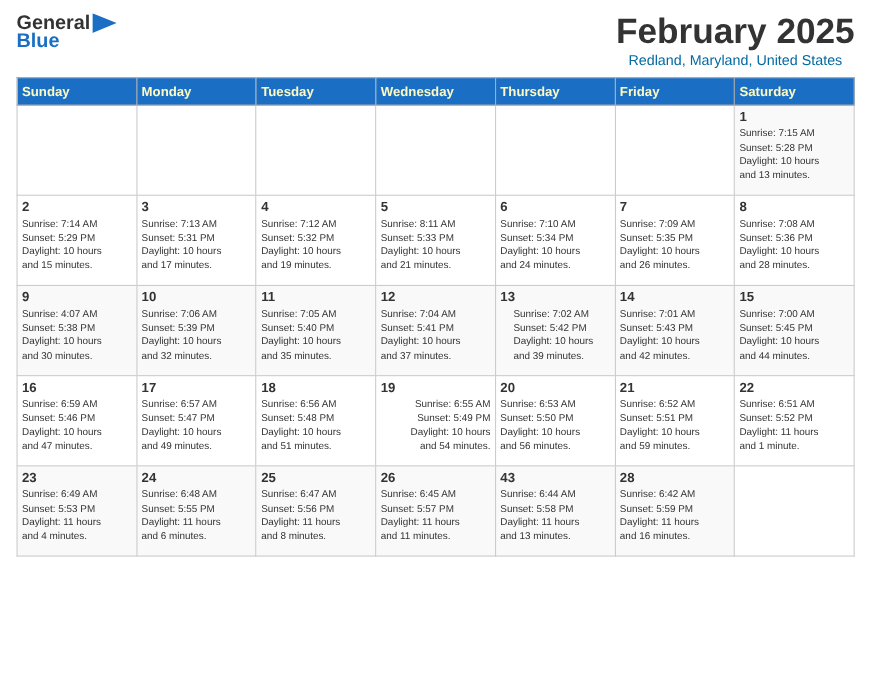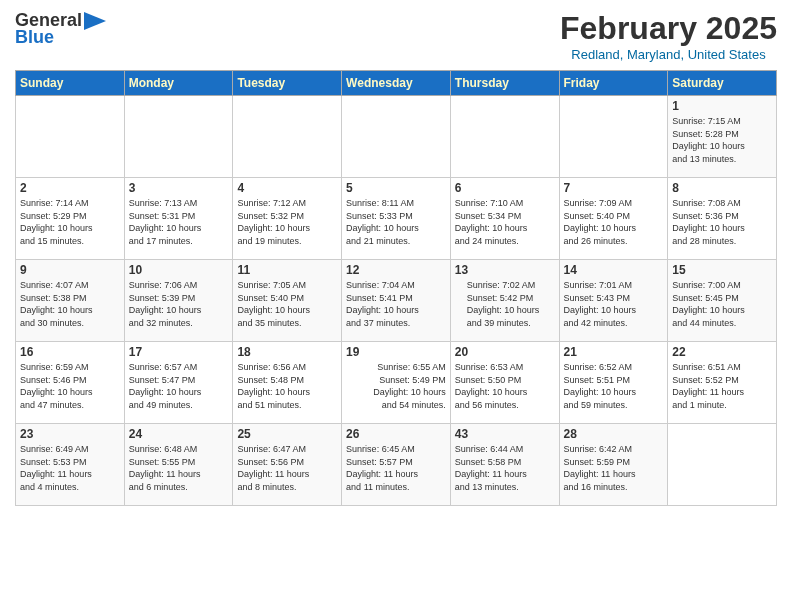--- a/index.html
+++ b/index.html
@@ -162,21 +162,21 @@
           <td>
             <div class="day-num">6</div>
             <div class="day-detail" style="white-space: pre-line;">Sunrise: 7:10 AM
 Sunset: 5:34 PM
 Daylight: 10 hours
 and 24 minutes.</div>
           </td>
           <td>
             <div class="day-num">7</div>
             <div class="day-detail" style="white-space: pre-line;">Sunrise: 7:09 AM
-Sunset: 5:40 PM
+Sunset: 5:35 PM
 Daylight: 10 hours
 and 26 minutes.</div>
           </td>
           <td>
             <div class="day-num">8</div>
             <div class="day-detail" style="white-space: pre-line;">Sunrise: 7:08 AM
 Sunset: 5:36 PM
 Daylight: 10 hours
 and 28 minutes.</div>
           </td>

